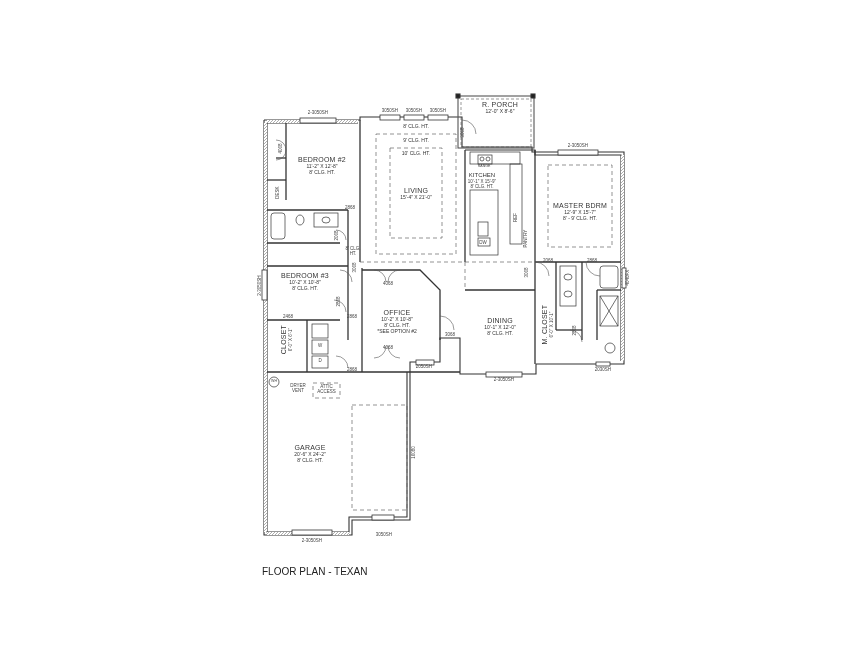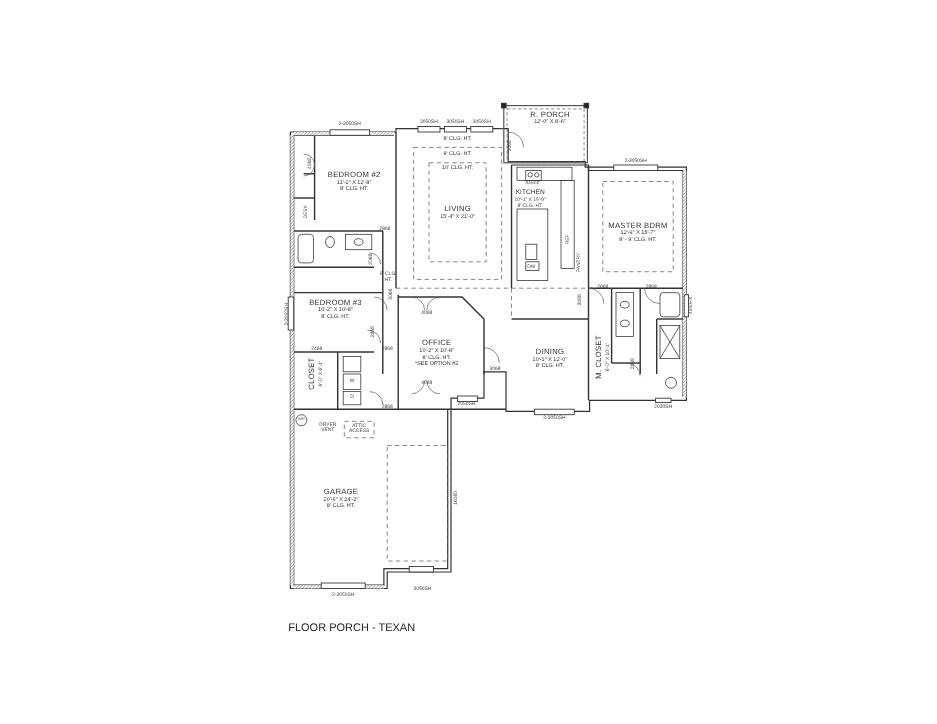--- a/index.html
+++ b/index.html
@@ -259,13 +259,13 @@
 <div class="lbl sm vert" style="left:330px;top:299px;width:18px;">2868</div>
 <div class="lbl sm" style="left:280px;top:314px;width:16px;">2468</div>
 <div class="lbl sm" style="left:344px;top:314px;width:16px;">2868</div>
 <div class="lbl sm" style="left:344px;top:367px;width:16px;">2868</div>
 <div class="lbl sm" style="left:442px;top:332px;width:16px;">3068</div>
 <div class="lbl sm vert" style="left:518px;top:270px;width:18px;">3068</div>
 <div class="lbl sm" style="left:540px;top:258px;width:16px;">2068</div>
 <div class="lbl sm" style="left:584px;top:258px;width:16px;">2868</div>
 <div class="lbl sm vert" style="left:566px;top:328px;width:18px;">2868</div>
 
-<div class="title">FLOOR PORCH - TEXAN</div>
+<div class="title">FLOOR PLAN - TEXAN</div>
 
 </body></html>

